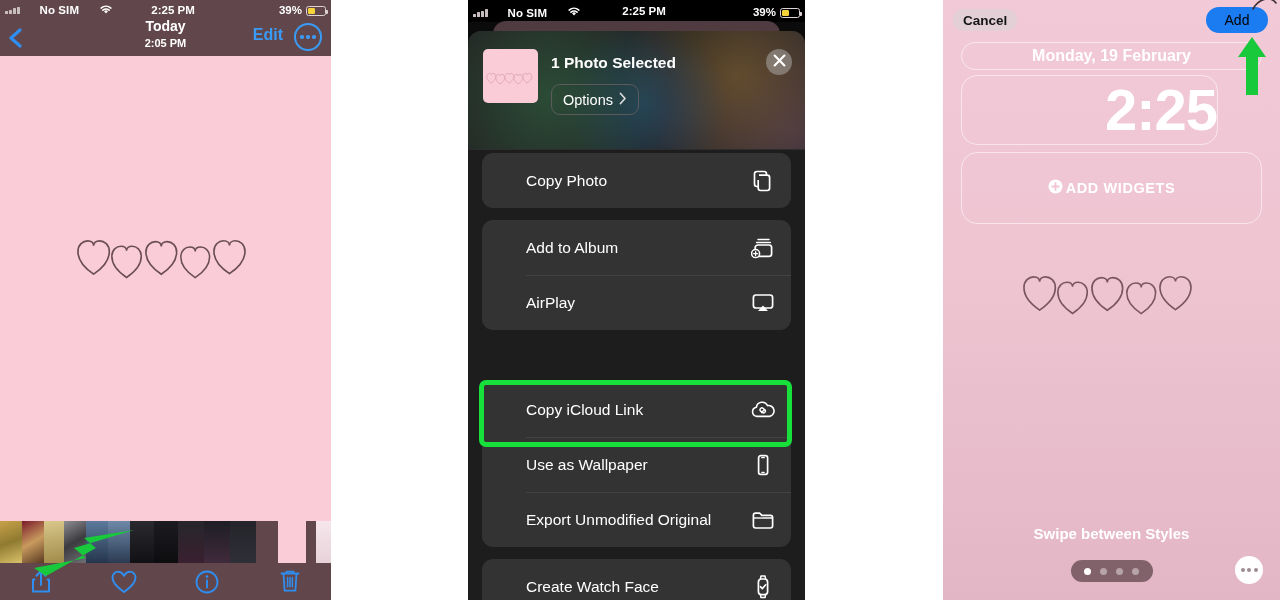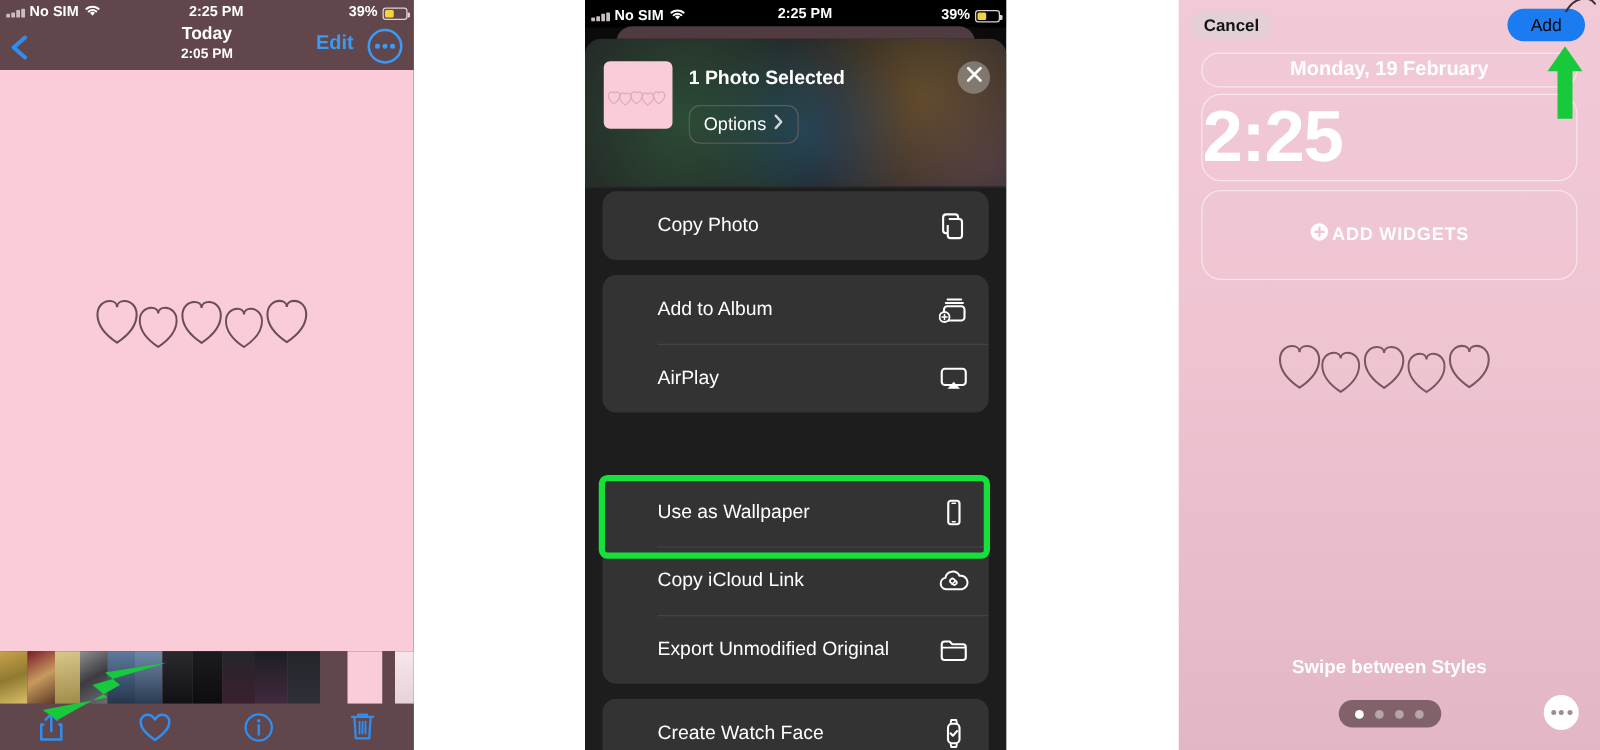--- a/index.html
+++ b/index.html
@@ -11,21 +11,21 @@
   }
   .stage { position: relative; width: 1280px; height: 600px; background:#fff; }
 
   
   .panel1 { position:absolute; left:0; top:0; width:331px; height:600px; overflow:hidden; background:#61474c; }
   .p1-statusbar {
     position:absolute; left:0; top:0; width:331px; height:20px;
     background:#61474c; color:#fff;
     display:flex; align-items:center; font-size:11.5px; font-weight:bold;
   }
-  .sb-left { position:absolute; left:5px; display:flex; align-items:center; gap:4px; }
+  .sb-left { position:absolute; left:5px; display:flex; align-items:center; gap:20px; }
   .sb-dots { display:flex; align-items:flex-end; gap:1.5px; height:8px; }
   .sb-dots i { display:block; width:2.5px; background:#c8bdbf; border-radius:.5px; }
   .sb-dots i:nth-child(1){height:3px}.sb-dots i:nth-child(2){height:4.5px}
   .sb-dots i:nth-child(3){height:6px}.sb-dots i:nth-child(4){height:7.5px}
   .sb-carrier { letter-spacing:.1px; }
   .sb-center { position:absolute; left:0; right:0; text-align:center;margin-left:15px; }
   .sb-right { position:absolute; right:5px; display:flex; align-items:flex-end; gap:4px; }
   .batt { position:relative; width:20px; height:10px; border:1.2px solid #ddd2d4; border-radius:2.6px; }
   .batt::after { content:""; position:absolute; right:-3px; top:3px; width:1.6px; height:4px; background:#ddd2d4; border-radius:0 1px 1px 0; }
   .batt i { position:absolute; left:1.2px; top:1.2px; bottom:1.2px; width:39%; background:#f5d33b; border-radius:1.2px; }
@@ -84,22 +84,22 @@
   .panel3 { position:absolute; left:943px; top:0; width:337px; height:600px; overflow:hidden;
             background:linear-gradient(180deg,#f2c9d7 0%,#eec4d1 48%,#e3b6c6 100%); }
   .p3-cancel { position:absolute; left:10px; top:9px; height:22px; padding:0 10px; border-radius:11px;
                background:rgba(220,210,214,.72); color:#151515; font-size:13.5px; font-weight:bold;
                display:flex; align-items:center; cursor:pointer; }
   .p3-add { position:absolute; right:12px; top:7px; width:62px; height:26px; border-radius:13px; background:#1a7cf0;
             color:#000000; font-size:14px; font-weight:normal; display:flex; align-items:center; justify-content:center; cursor:pointer; }
   .p3-datebox { position:absolute; left:18px; top:42px; width:301px; height:28px; border-radius:14px;
                 border:1.5px solid rgba(255,255,255,.55); display:flex; align-items:center; justify-content:center; }
   .p3-date { color:#fff; font-size:16px; font-weight:bold; }
-  .p3-timebox { position:absolute; left:18px; top:75px; width:301px; height:70px; border-radius:16px;
-                border:1.5px solid rgba(255,255,255,.55); display:flex; align-items:center; justify-content:flex-start; }
+  .p3-timebox { position:absolute; left:18px; top:75px; width:257px; height:70px; border-radius:16px;
+                border:1.5px solid rgba(255,255,255,.55); display:flex; align-items:center; justify-content:flex-end; }
   .p3-time { color:#fff; font-size:58px; font-weight:bold; letter-spacing:-1px; line-height:1; }
   .p3-widgetbox { position:absolute; left:18px; top:152px; width:301px; height:72px; border-radius:16px;
                   border:1.5px solid rgba(255,255,255,.55); display:flex; align-items:center; justify-content:center; gap:3px; cursor:pointer; }
   .p3-widget-label { color:#fff; font-size:14.5px; font-weight:bold; letter-spacing:.6px; }
   .p3-swipe { position:absolute; left:0; right:0; top:525px; text-align:center; color:#fff; font-size:15px; font-weight:bold; }
   .p3-pager { position:absolute; left:50%; transform:translateX(-50%); top:560px; width:82px; height:22px;
               border-radius:11px; background:rgba(90,65,72,.72); display:flex; align-items:center; justify-content:center; gap:9px; cursor:pointer; }
   .p3-pager i { width:7px; height:7px; border-radius:50%; background:rgba(255,255,255,.42); display:block; }
   .p3-pager i.on { background:#fff; }
   .p3-menu { position:absolute; right:17px; top:556px; width:28px; height:28px; border-radius:50%; background:#fff;
@@ -316,35 +316,35 @@
             <svg width="24" height="22" viewBox="0 0 24 22">
                 <rect x="2.4" y="3" width="19.2" height="13" rx="2.6" stroke="#fff" stroke-width="1.7" fill="none"></rect>
                 <path d="M12 13.4l5 5.6H7l5-5.6z" fill="#fff"></path>
               </svg>
           </span>
         </div>
       </div>
 
       <div class="menu-group" style="top:351px;">
         <div class="menu-row">
+          <span class="menu-label">Copy iCloud Link</span>
+          <span class="menu-icon">
+            <svg width="26" height="22" viewBox="0 0 26 22">
+                <path d="M6.8 17.4a4.6 4.6 0 0 1-.5-9.1 6 6 0 0 1 11.3-1.7 4.1 4.1 0 0 1 1.9 10.8z" stroke="#fff" stroke-width="1.6" fill="none" stroke-linejoin="round"></path>
+                <path d="M11.6 13.4l2.4-2.4M10.6 12.2a1.9 1.9 0 0 1 2.7-2.7l.9.9M14.8 10.6a1.9 1.9 0 0 1-2.7 2.7l-.9-.9" stroke="#fff" stroke-width="1.4" fill="none" stroke-linecap="round"></path>
+              </svg>
+          </span>
+        </div>
+        <div class="menu-row">
           <span class="menu-label">Use as Wallpaper</span>
           <span class="menu-icon">
             <svg width="24" height="24" viewBox="0 0 24 24">
                 <rect x="7.6" y="2.6" width="9" height="18.8" rx="2.2" stroke="#fff" stroke-width="1.7" fill="none"></rect>
                 <path d="M10.6 4.6h2.8" stroke="#fff" stroke-width="1.1" stroke-linecap="round"></path>
                 <path d="M10.8 19.4h2.4" stroke="#fff" stroke-width="1.1" stroke-linecap="round"></path>
-              </svg>
-          </span>
-        </div>
-        <div class="menu-row">
-          <span class="menu-label">Copy iCloud Link</span>
-          <span class="menu-icon">
-            <svg width="26" height="22" viewBox="0 0 26 22">
-                <path d="M6.8 17.4a4.6 4.6 0 0 1-.5-9.1 6 6 0 0 1 11.3-1.7 4.1 4.1 0 0 1 1.9 10.8z" stroke="#fff" stroke-width="1.6" fill="none" stroke-linejoin="round"></path>
-                <path d="M11.6 13.4l2.4-2.4M10.6 12.2a1.9 1.9 0 0 1 2.7-2.7l.9.9M14.8 10.6a1.9 1.9 0 0 1-2.7 2.7l-.9-.9" stroke="#fff" stroke-width="1.4" fill="none" stroke-linecap="round"></path>
               </svg>
           </span>
         </div>
         <div class="menu-row">
           <span class="menu-label">Export Unmodified Original</span>
           <span class="menu-icon">
             <svg width="24" height="22" viewBox="0 0 24 22">
                 <path d="M2.4 6.4a2.2 2.2 0 0 1 2.2-2.2h4.2l2 2.2h8.6a2.2 2.2 0 0 1 2.2 2.2v8.2a2.2 2.2 0 0 1-2.2 2.2H4.6a2.2 2.2 0 0 1-2.2-2.2z" stroke="#fff" stroke-width="1.7" fill="none" stroke-linejoin="round"></path>
                 <path d="M2.6 9h18.8" stroke="#fff" stroke-width="1.4"></path>
               </svg>

